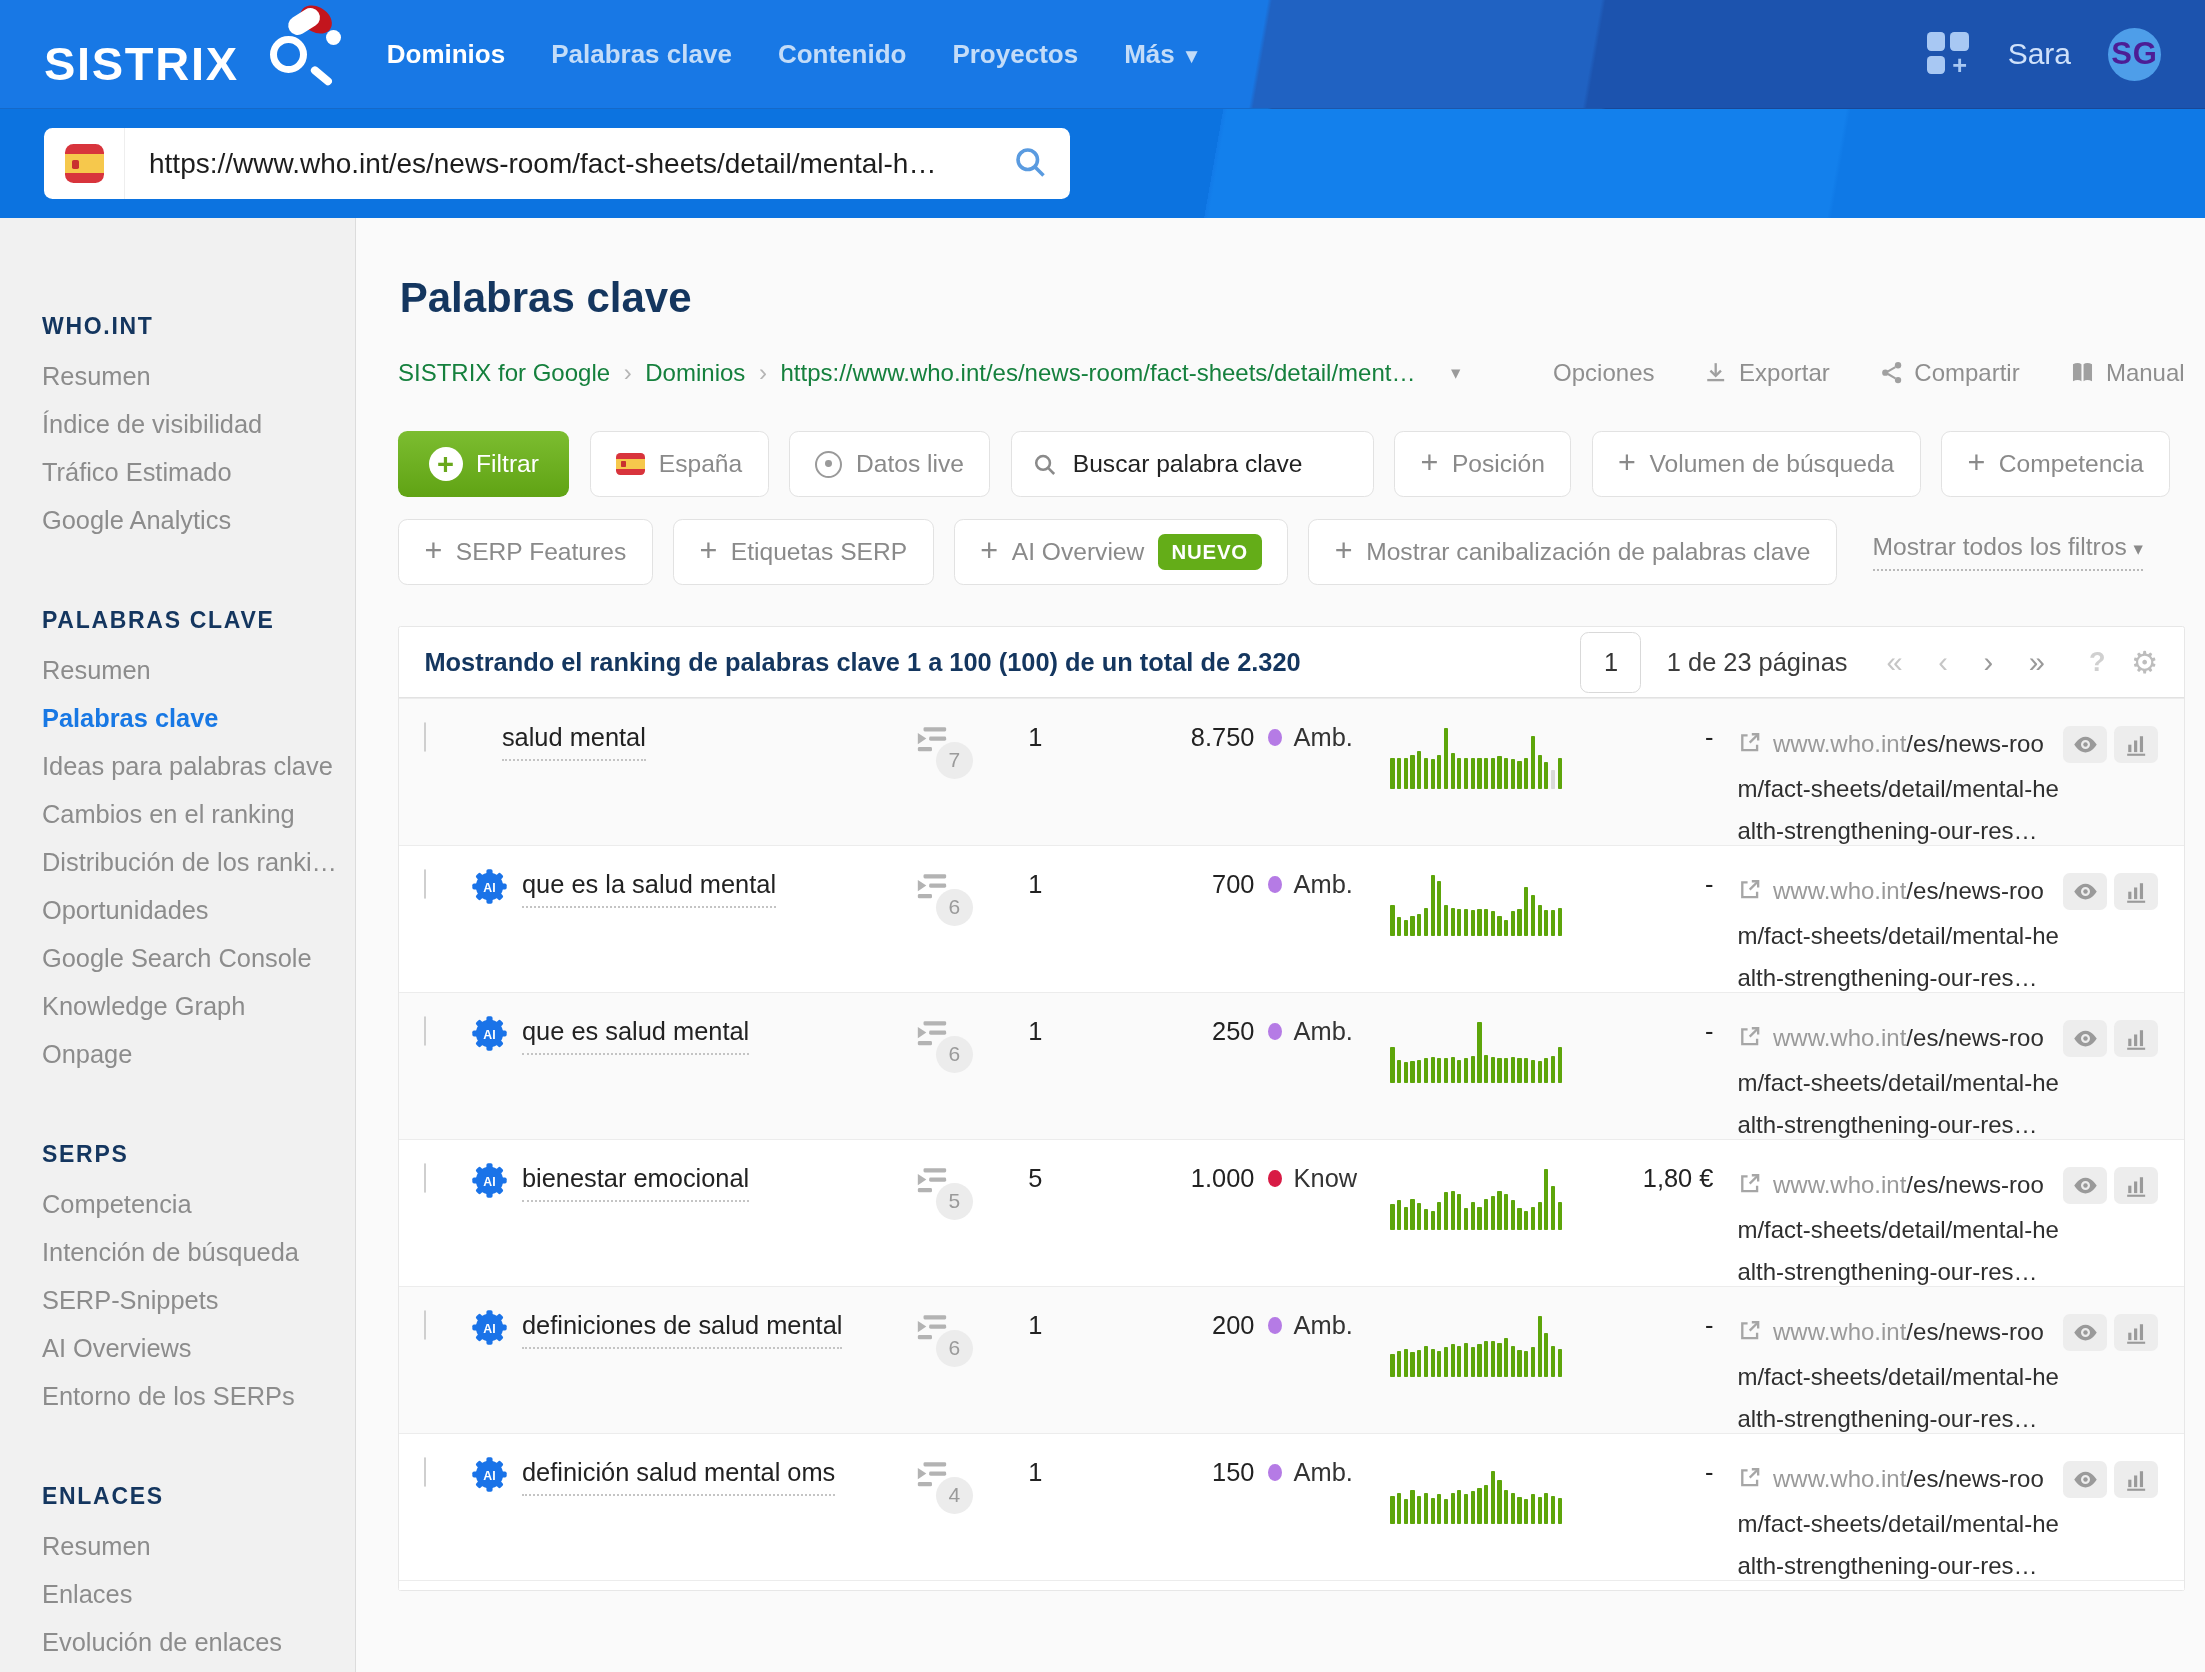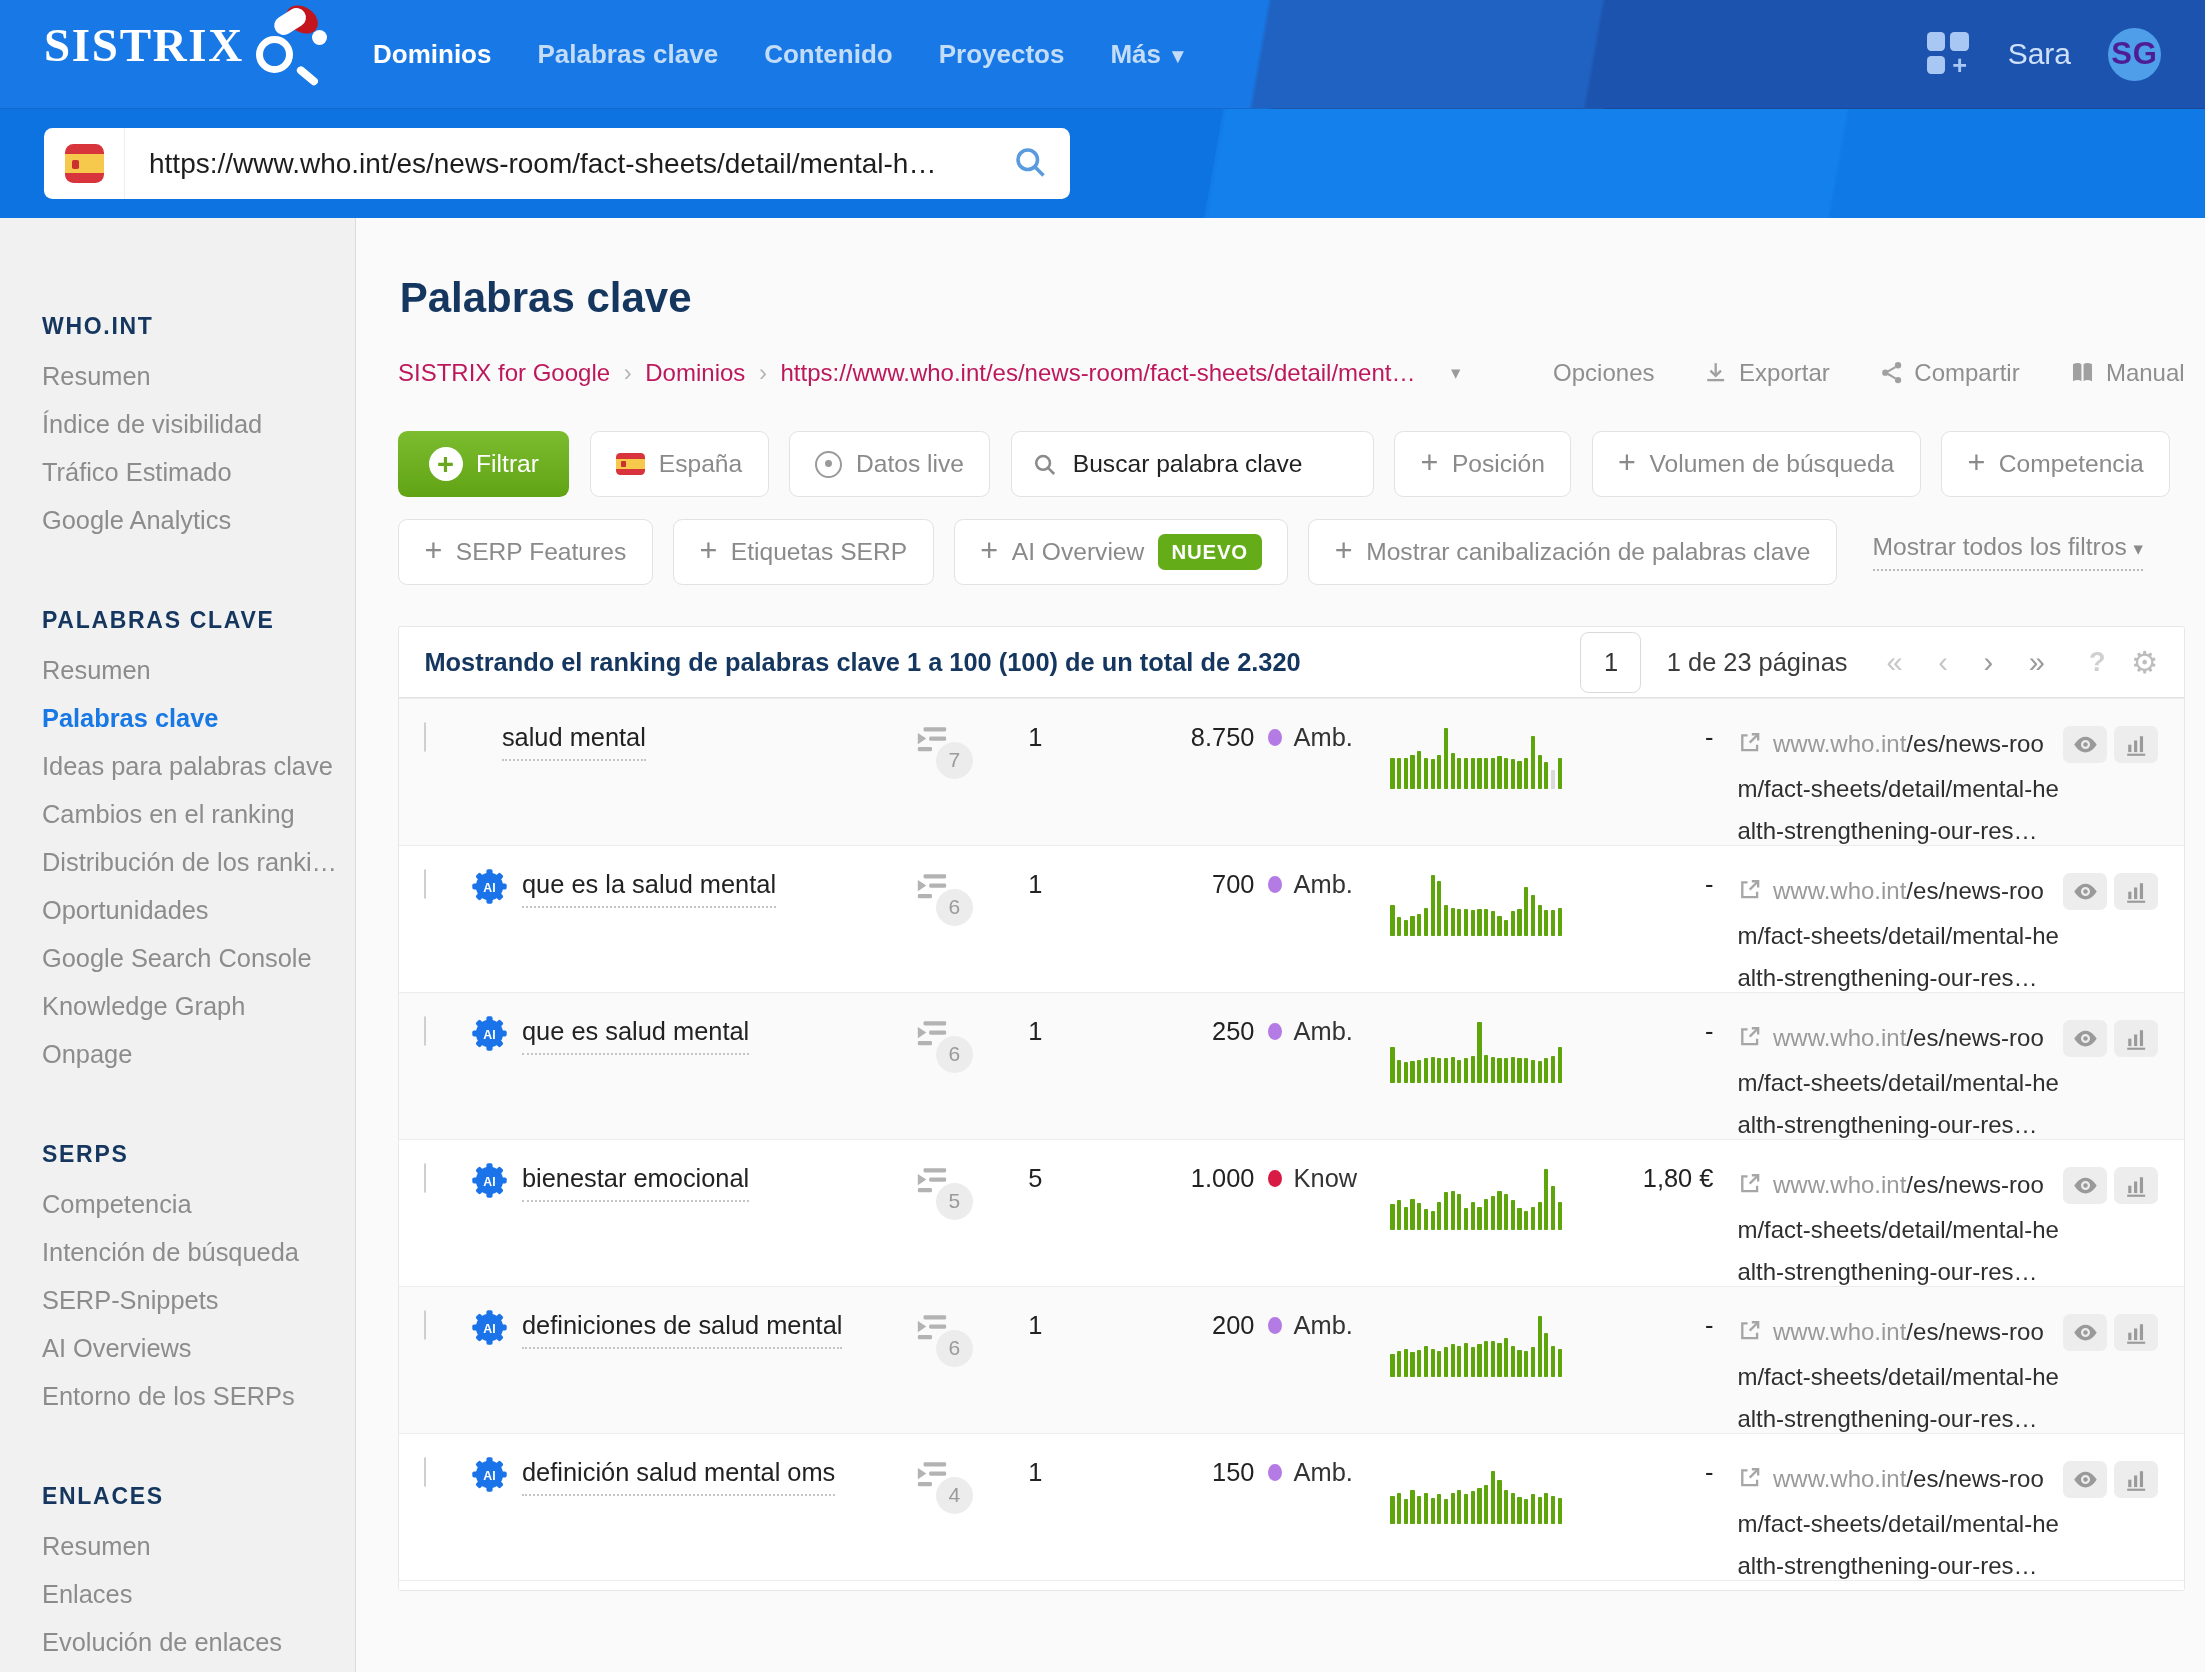--- a/index.html
+++ b/index.html
@@ -3,21 +3,21 @@
 <meta charset="utf-8">
 <style>
   * { margin:0; padding:0; box-sizing:border-box; }
   html,body { width:2205px; background:#fafafa; font-family:"Liberation Sans", sans-serif; }
   #app { position:relative; width:2205px; height:1673px; overflow:hidden; background:#fafafa; }
 
   
   .navbar { height:109px; display:flex; align-items:center; padding:0 44px;
     background:linear-gradient(100deg,#1878e5 0%,#1878e5 57%,#2062c2 57.2%,#2062c2 72%,#1c53ae 72.2%,#1c53ae 100%);
     border-bottom:0.8px solid rgba(0,0,0,.12); }
-  .logo { display:flex; align-items:flex-start; gap:7px;font-family:Liberation Serif, serif; }
+  .logo { display:flex; align-items:flex-end; gap:26px; }
   .logo-text { color:#fff; font-size:47px; font-weight:bold; letter-spacing:1.7px; }
   .logo-glass { position:relative; width:73px; height:73px; }
   .logo-glass .lens { position:absolute; left:5.1px; top:18.7px; width:37px; height:37px; border:7.6px solid #fff; border-radius:50%; }
   .logo-glass .handle { position:absolute; left:44px; top:54px; width:25.4px; height:7.6px; background:#fff; border-radius:4.2px; transform:rotate(40deg); }
   .santa { position:absolute; left:24px; top:-12px; width:49px; height:39px; }
   .santa .cone { position:absolute; left:10.2px; top:1.7px; width:34px; height:25.4px; background:#c3151d; border-radius:60% 70% 60% 30%; transform:rotate(28deg); }
   .santa .brim { position:absolute; left:-1.7px; top:6.8px; width:34px; height:18.7px; background:#fff; border-radius:10.2px; transform:rotate(-32deg); }
   .santa .pom { position:absolute; left:37px; top:24px; width:15.3px; height:15.3px; background:#fff; border-radius:50%; }
   .nav-items { display:flex; align-items:center; gap:46px; margin-left:49px; }
   .nav-item { color:rgba(255,255,255,.74); font-size:26px; font-weight:bold; cursor:pointer; }
@@ -48,21 +48,21 @@
   .sb-section { margin-bottom:63px; }
   .sb-title { color:#14365f; font-size:23px; font-weight:bold; letter-spacing:1.7px; margin-bottom:12px; }
   .sb-item { display:block; color:#8c8c8c; font-size:25.4px; line-height:48px; text-decoration:none; white-space:nowrap; overflow:hidden; text-overflow:ellipsis; width:305px; cursor:pointer; }
   .sb-item.active { color:#1878e4; font-weight:bold; }
 
   .main { flex:1; padding:0 20.4px 0 42px; }
   .page-title { color:#14365f; font-size:42px; font-weight:bold; margin:56px 0 0 1.7px; }
 
   .breadcrumb-row { display:flex; align-items:center; margin-top:37px; color:#9b9b9b; font-size:24px; }
   .crumbs { display:flex; align-items:center; gap:13.6px; white-space:nowrap; }
-  .crumb { color:#be185d; cursor:pointer; }
+  .crumb { color:#15803d; cursor:pointer; }
   .crumb-sep { color:#b5b5b5; }
   .crumb-caret { color:#9b9b9b; font-size:18.7px; margin-left:22px; cursor:pointer; }
   .bc-actions { margin-left:auto; display:flex; align-items:center; gap:49px; }
   .bc-action { display:flex; align-items:center; gap:10.2px; color:#8f8f8f; cursor:pointer; }
   .bc-action svg { flex-shrink:0; }
 
   
   .filters { display:flex; align-items:flex-start; gap:20.4px; margin-top:44px; flex-wrap:nowrap; }
   .filters.row2 { margin-top:22px; }
   .fbtn { display:flex; align-items:center; gap:13.6px; height:66px; padding:0 25.4px; background:#fff;

